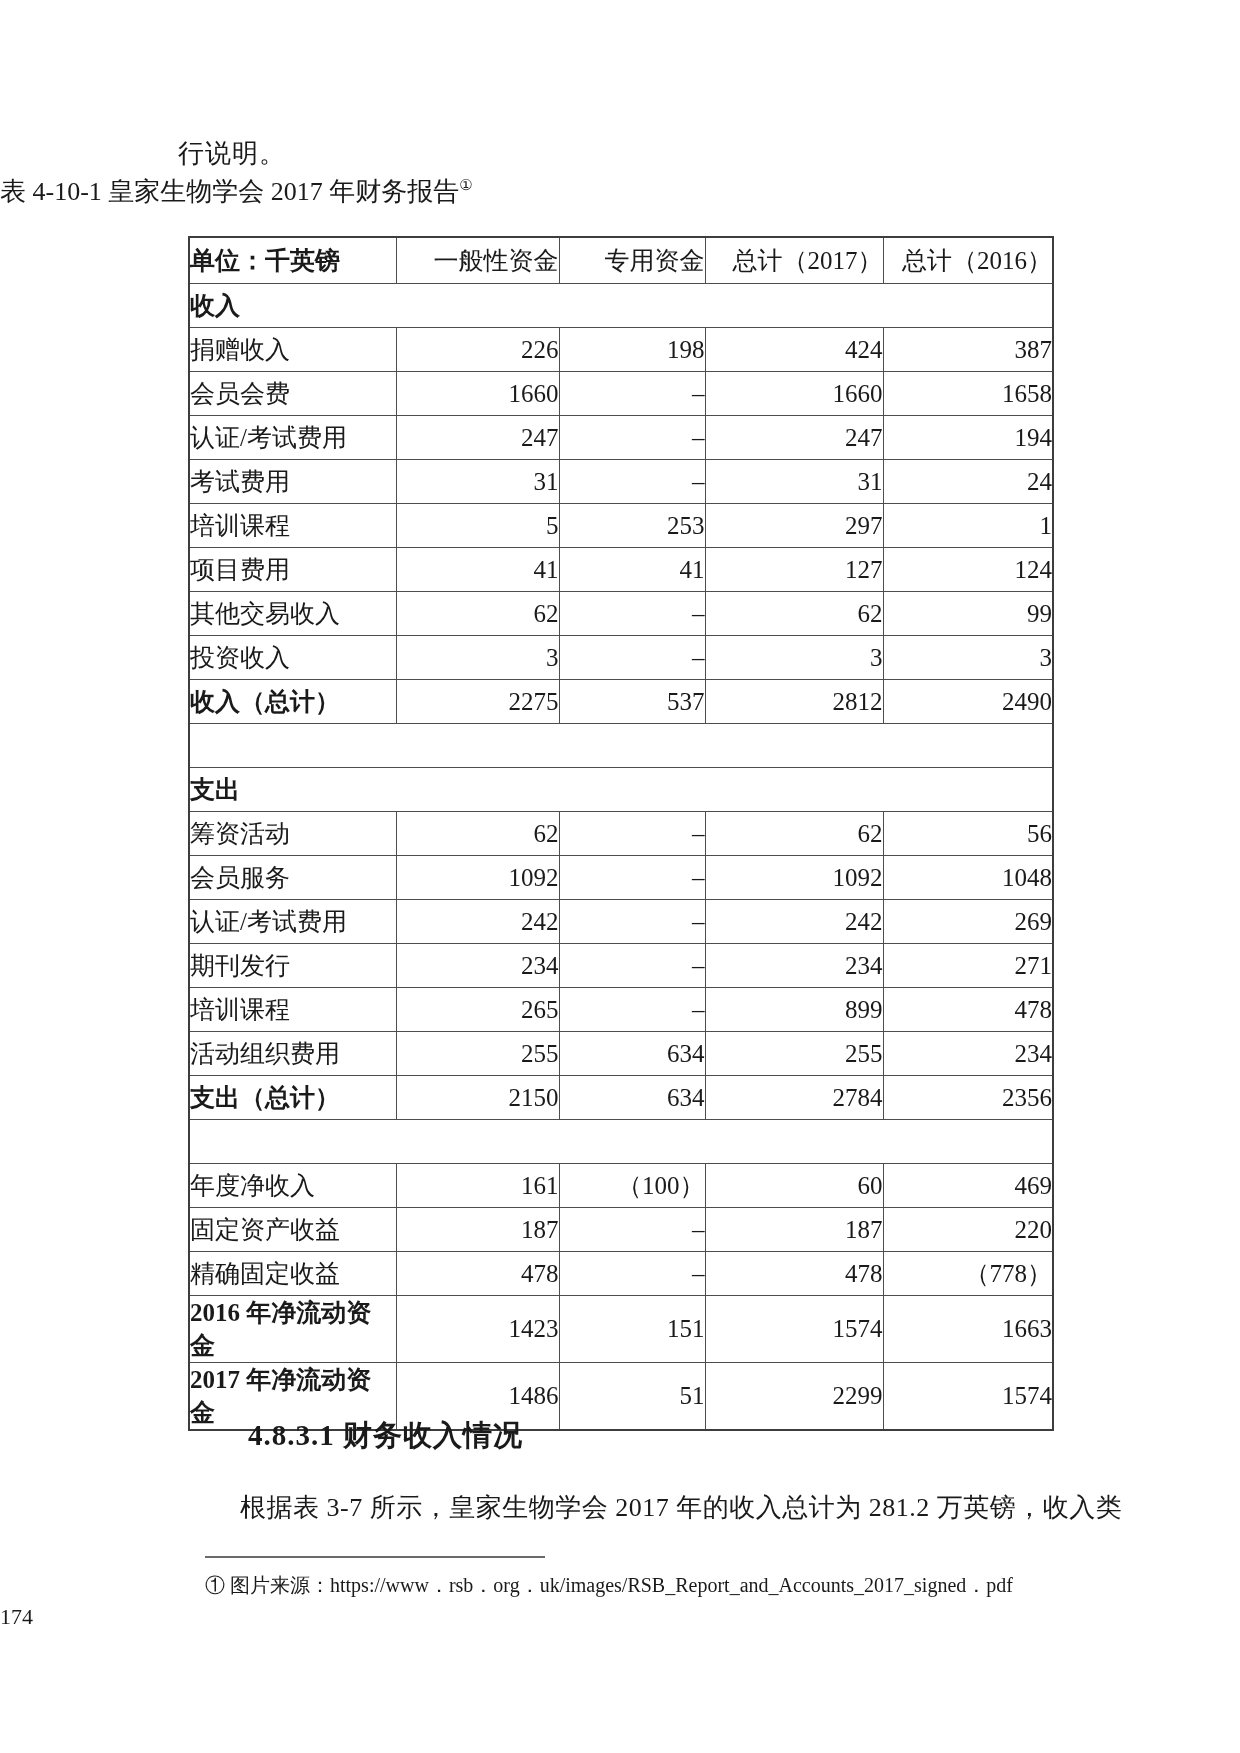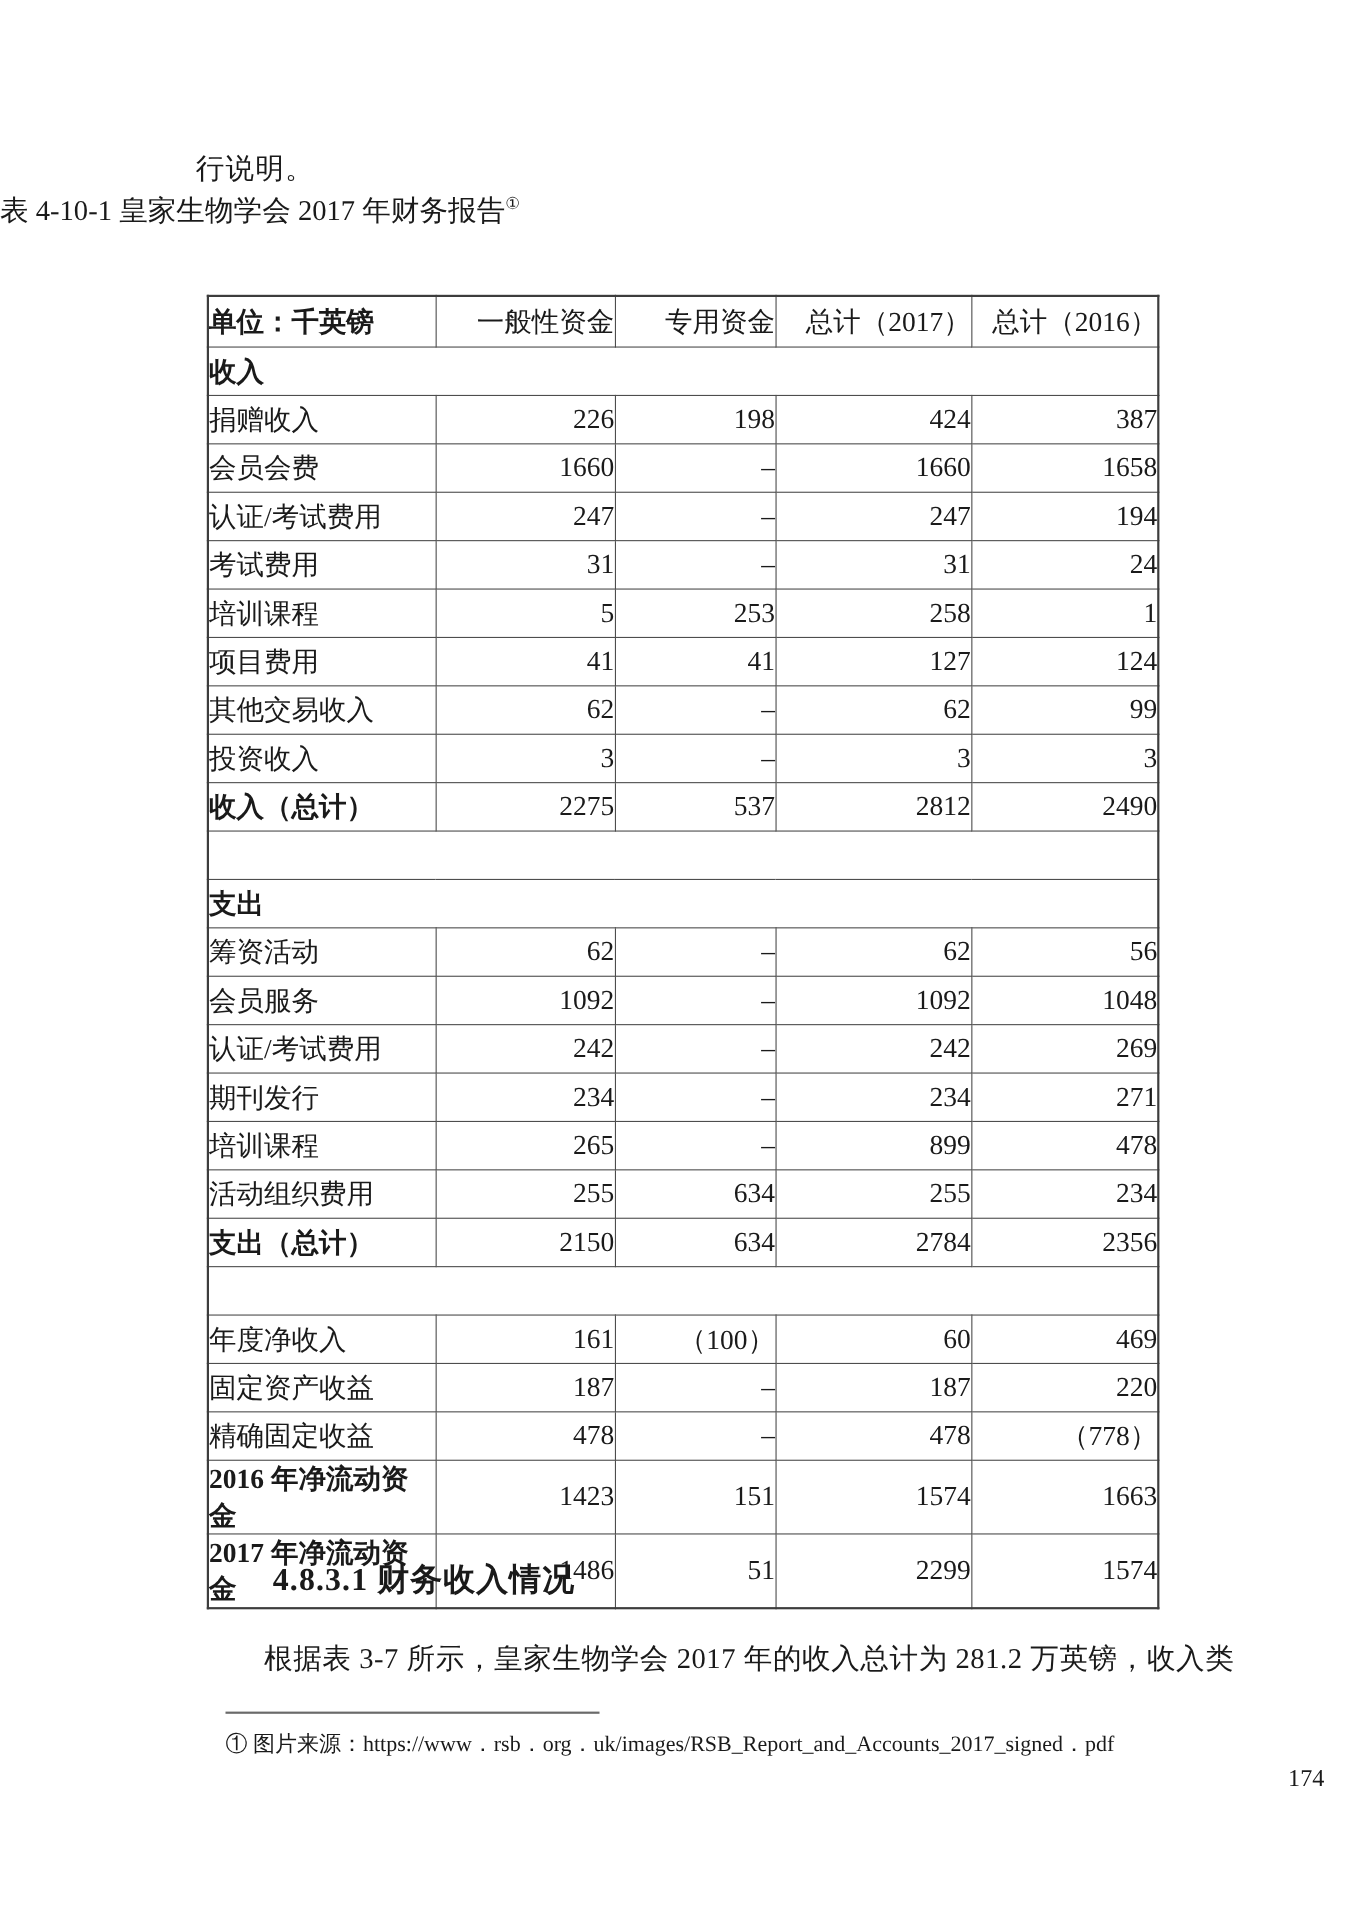--- a/index.html
+++ b/index.html
@@ -27,21 +27,21 @@
     border-collapse:collapse;table-layout:fixed;width:864px;
     font-size:25px;color:#1a1a1a;
   }
   table.fin td{
     border:1px solid #4d4d4d;
     padding:0;
     height:43px;
     vertical-align:middle;
     overflow:hidden;
   }
-  table.fin{border:2px solid #3d3d3d;margin-top:32px;}
+  table.fin{border:2px solid #3d3d3d;}
   tr.r-head td{height:45px;}
   td.label{padding-left:12px;text-align:left;}
   td.val{text-align:right;padding-right:36px;}
   td.colhead{text-align:right;}
   .bold{font-weight:bold;}
   td.section-cell{padding-left:12px;font-weight:bold;}
   td.section-cell.indent-lg{}
   tr.r-spacer td{height:43px;}
   .section-heading{
     position:absolute;left:248px;top:1416px;
@@ -55,21 +55,21 @@
   .footnote-rule{
     position:absolute;left:205px;top:1556px;width:340px;height:2px;
     background:#6a6a6a;
   }
   .footnote{
     position:absolute;left:205px;top:1572px;width:960px;
     font-size:20px;white-space:nowrap;
   }
   .page-number{
     position:absolute;left:0;top:1604px;width:1204px;
-    text-align:right;font-size:22px;
+    text-align:left;font-size:22px;
   }
 </style>
 </head>
 <body>
 
 <div class="page">
 
   <div class="intro-line">行说明。</div>
 
   <div class="table-title"><span>表 4-10-1 皇家生物学会 2017 年财务报告</span><sup>①</sup></div>
@@ -121,21 +121,21 @@
           <td class="label">考试费用</td>
           <td class="val">31</td>
           <td class="val">–</td>
           <td class="val">31</td>
           <td class="val">24</td>
         </tr>
         <tr>
           <td class="label">培训课程</td>
           <td class="val">5</td>
           <td class="val">253</td>
-          <td class="val">258</td>
+          <td class="val">297</td>
           <td class="val">1</td>
         </tr>
         <tr>
           <td class="label">项目费用</td>
           <td class="val">41</td>
           <td class="val">41</td>
           <td class="val">127</td>
           <td class="val">124</td>
         </tr>
         <tr>

